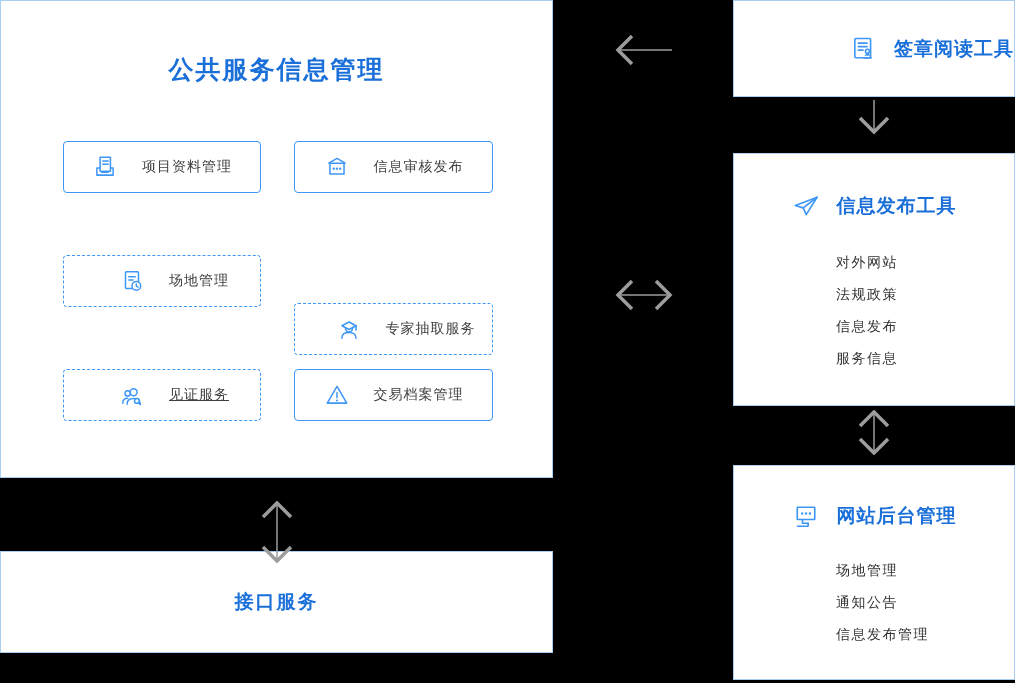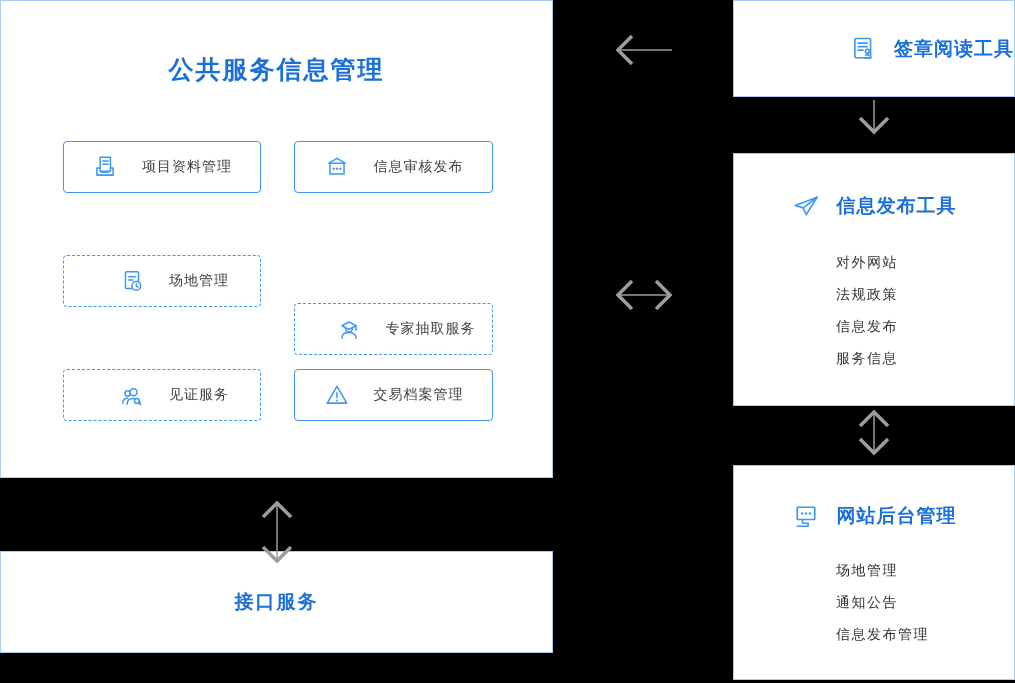--- a/index.html
+++ b/index.html
@@ -27,21 +27,21 @@
     border-radius:4px;
     display:flex; align-items:center; justify-content:center; gap:24px;
     font-size:14px; color:#404040; letter-spacing:1px;
   }
   .module.solid  { border:1px solid #3e97f5; }
   .module.dashed { border:1px dashed #3e97f5;padding-left:24px; }
   #mod-0 { left:62px;  top:140px; }
   #mod-1 { left:293px; top:140px; width:199px; }
   #mod-2 { left:62px;  top:254px; }
   #mod-3 { left:293px; top:254px; width:199px;margin-top:48px; }
-  #mod-4 { left:62px;  top:368px; }
+  #mod-4 { left:62px;  top:368px;text-decoration:underline; }
   #mod-5 { left:293px; top:368px; width:199px; }
   .module svg { flex:0 0 auto; }
 
   
   #panel-interface { left:0; top:551px; width:553px; height:102px;
     display:flex; align-items:center; justify-content:center; }
   #panel-interface .panel-title {
     color:#1a6fd9; font-size:19px; font-weight:bold; letter-spacing:2px;
   }
 

